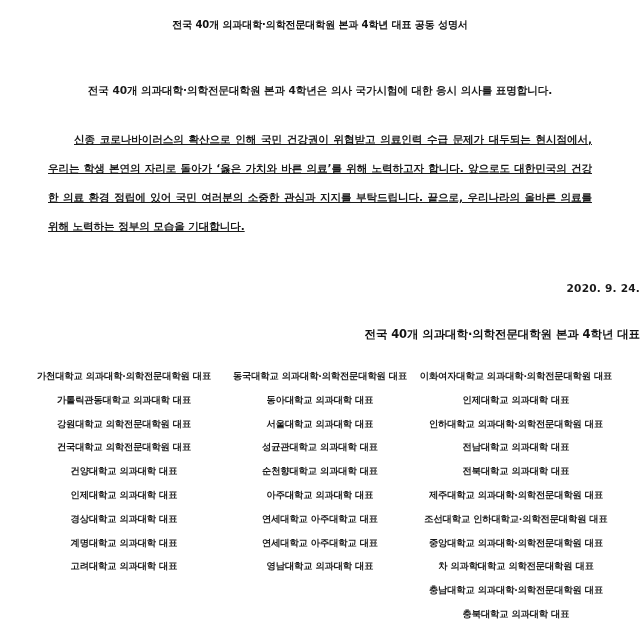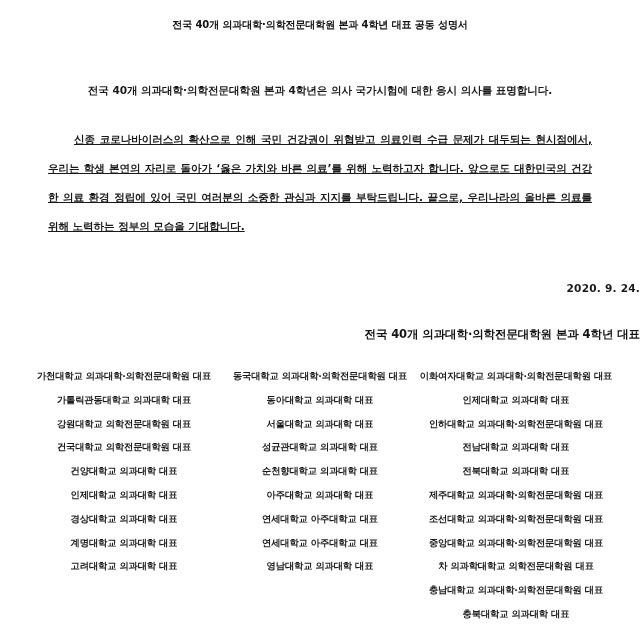--- a/index.html
+++ b/index.html
@@ -157,21 +157,21 @@
         <div class="sig-item">연세대학교 아주대학교 대표</div>
         <div class="sig-item">영남대학교 의과대학 대표</div>
       </div>
     <div class="sig-col sig-col-3">
         <div class="sig-item">이화여자대학교 의과대학·의학전문대학원 대표</div>
         <div class="sig-item">인제대학교 의과대학 대표</div>
         <div class="sig-item">인하대학교 의과대학·의학전문대학원 대표</div>
         <div class="sig-item">전남대학교 의과대학 대표</div>
         <div class="sig-item">전북대학교 의과대학 대표</div>
         <div class="sig-item">제주대학교 의과대학·의학전문대학원 대표</div>
-        <div class="sig-item">조선대학교 의과대학·의학전문대학원 대표</div>
+        <div class="sig-item">조선대학교 인하대학교·의학전문대학원 대표</div>
         <div class="sig-item">중앙대학교 의과대학·의학전문대학원 대표</div>
         <div class="sig-item">차 의과학대학교 의학전문대학원 대표</div>
         <div class="sig-item">충남대학교 의과대학·의학전문대학원 대표</div>
         <div class="sig-item">충북대학교 의과대학 대표</div>
       </div>
   </div>
 
 </div>
 
 </body></html>

